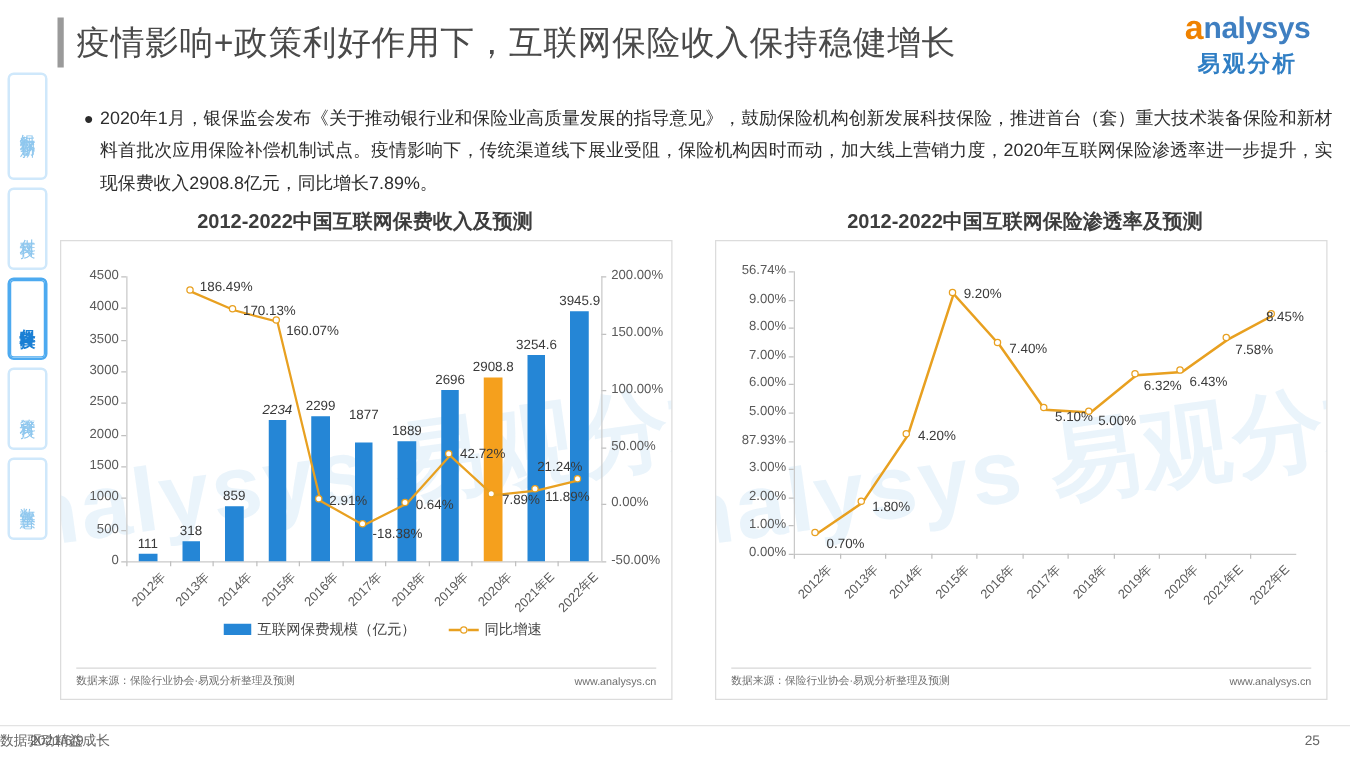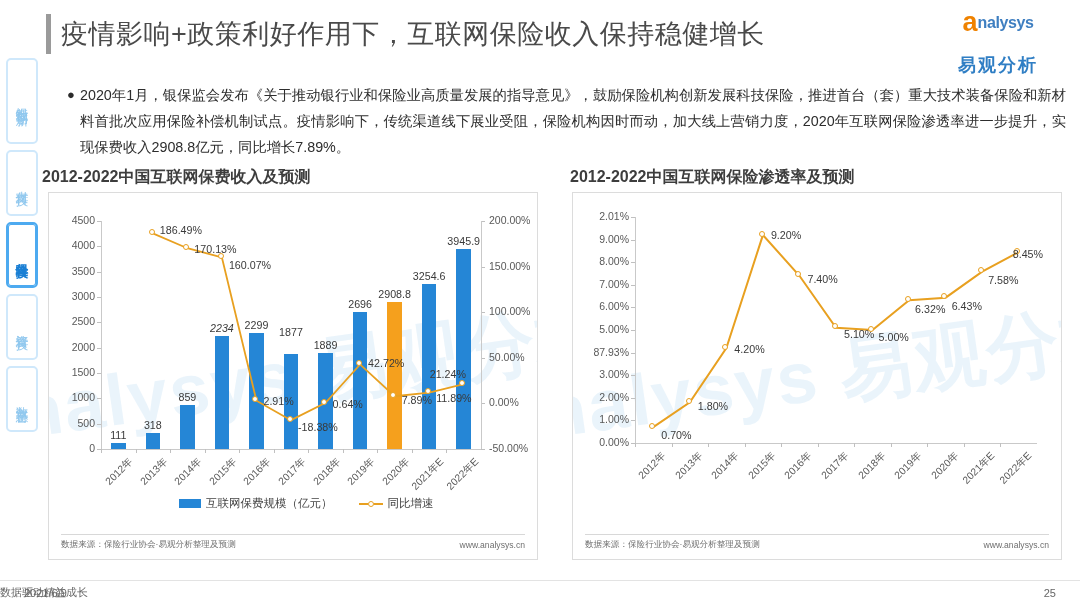--- a/index.html
+++ b/index.html
@@ -12,43 +12,43 @@
   .slide { position: relative; width: 1080px; height: 608px; background: #fff; }
 
   
   .title-row { position: absolute; left: 46px; top: 14px; display: flex; align-items: center; }
   .title-bar { width: 5px; height: 40px; background: #9a9a9a; margin-right: 10px; }
   .title-text { font-size: 27px; color: #4a4a4a; letter-spacing: .5px; white-space: nowrap; }
 
   .logo { position: absolute; right: 18px; top: 8px; width: 128px; text-align: center; }
   .logo-top { display: flex; align-items: center; justify-content: center; height: 30px; }
   .logo-a { color: #ef8200; font-size: 27px; font-weight: 600; line-height: 1; position: relative; top: -1px; }
-  .logo-word { color: #3f7fc1; font-size: 16px; font-weight: 600; letter-spacing: -.4px; line-height: 1; }
-  .logo-cn { color: #2f7ec4; font-size: 18px; font-weight: 700; letter-spacing: 2px; margin-top: 15px; }
+  .logo-word { color: #3f7fc1; font-size: 24px; font-weight: 600; letter-spacing: -.4px; line-height: 1; }
+  .logo-cn { color: #2f7ec4; font-size: 18px; font-weight: 700; letter-spacing: 2px; margin-top: 1px; }
 
   
   .nav { position: absolute; left: 6px; top: 58px; width: 34px; }
   .nav-item {
     width: 32px; margin-bottom: 6px; padding: 6px 2px;
     border: 2px solid #cfe8fb; border-radius: 5px;
     color: #8fc7ee; font-size: 12.5px; line-height: 1.12;
     text-align: center; writing-mode: vertical-rl; text-orientation: upright;
     height: 86px; display: flex; align-items: center; justify-content: center;
     letter-spacing: 1px; background: #fff;
   }
   .nav-item.active { border-color: #4daaf0; color: #1a7fd4; font-weight: 700; box-shadow: 0 0 0 1px #4daaf0 inset; }
   .nav-item.short { height: 66px; }
 
   
   .bullet-row { position: absolute; left: 62px; top: 82px; right: 14px; display: flex; }
   .bullet-dot { width: 18px; flex: none; color: #2b2b2b; font-size: 13px; line-height: 26px; text-align: center; }
   .para { font-size: 14.3px; color: #2d2d2d; line-height: 26px; text-align: justify; }
 
   
-  .chart-title { position: absolute; font-size: 16px; font-weight: 700; color: #3d3d3d; }
+  .chart-title { position: absolute; font-size: 16px; font-weight: 700; color: #3d3d3d; text-align: center; }
   #lchart-title { left: 42px; top: 167px; width: 500px; }
   #rchart-title { left: 570px; top: 167px; width: 500px; }
 
   .panel { position: absolute; border: 1px solid #dcdcdc; background: #fff; }
   #lpanel { left: 48px; top: 192px; width: 490px; height: 368px; }
   #rpanel { left: 572px; top: 192px; width: 490px; height: 368px; }
 
   .watermark {
     position: absolute; inset: 0; overflow: hidden; pointer-events: none;
     display: flex; align-items: center; justify-content: center;
@@ -269,21 +269,21 @@
         <div class="axis-lbl ytick-l" style="left:4px;width:52px;top:130px;">5.00%</div>
         <div class="tickmark" style="left:58px;top:137px;"></div>
         <div class="axis-lbl ytick-l" style="left:4px;width:52px;top:107.4px;">6.00%</div>
         <div class="tickmark" style="left:58px;top:114.4px;"></div>
         <div class="axis-lbl ytick-l" style="left:4px;width:52px;top:84.80000000000001px;">7.00%</div>
         <div class="tickmark" style="left:58px;top:91.80000000000001px;"></div>
         <div class="axis-lbl ytick-l" style="left:4px;width:52px;top:62.19999999999999px;">8.00%</div>
         <div class="tickmark" style="left:58px;top:69.19999999999999px;"></div>
         <div class="axis-lbl ytick-l" style="left:4px;width:52px;top:39.599999999999994px;">9.00%</div>
         <div class="tickmark" style="left:58px;top:46.599999999999994px;"></div>
-        <div class="axis-lbl ytick-l" style="left:4px;width:52px;top:17px;">2.01%</div>
+        <div class="axis-lbl ytick-l" style="left:4px;width:52px;top:17px;">56.74%</div>
         <div class="tickmark" style="left:58px;top:24px;"></div>
         <div class="axisline" style="left:62px;top:24px;width:1px;height:226px;"></div>
         <div class="axisline" style="left:62px;top:250px;width:402px;height:1px;"></div>
         <svg width="490" height="368" style="position:absolute;left:0;top:0;pointer-events:none;">
           <polyline points="80.27272727272728,234.18 116.81818181818181,209.32 153.36363636363637,155.07999999999998 189.9090909090909,42.08000000000001 226.45454545454547,82.75999999999999 263,134.74 299.54545454545456,137 336.0909090909091,107.168 372.6363636363636,104.68199999999999 409.1818181818182,78.69200000000001 445.72727272727275,59.03" fill="none" stroke="#e8a020" stroke-width="2"></polyline>
         </svg>
         <div class="pt" style="left:75.97272727272728px;top:229.88px;"></div>
         <div class="pt-lbl" style="left:88.27272727272728px;top:236.18px;">0.70%</div>
         <div class="xcat" style="left:26.27272727272728px;width:60px;top:256px;">2012年</div>
         <div class="tickmark" style="left:62px;top:250px;width:1px;height:4px;"></div>

